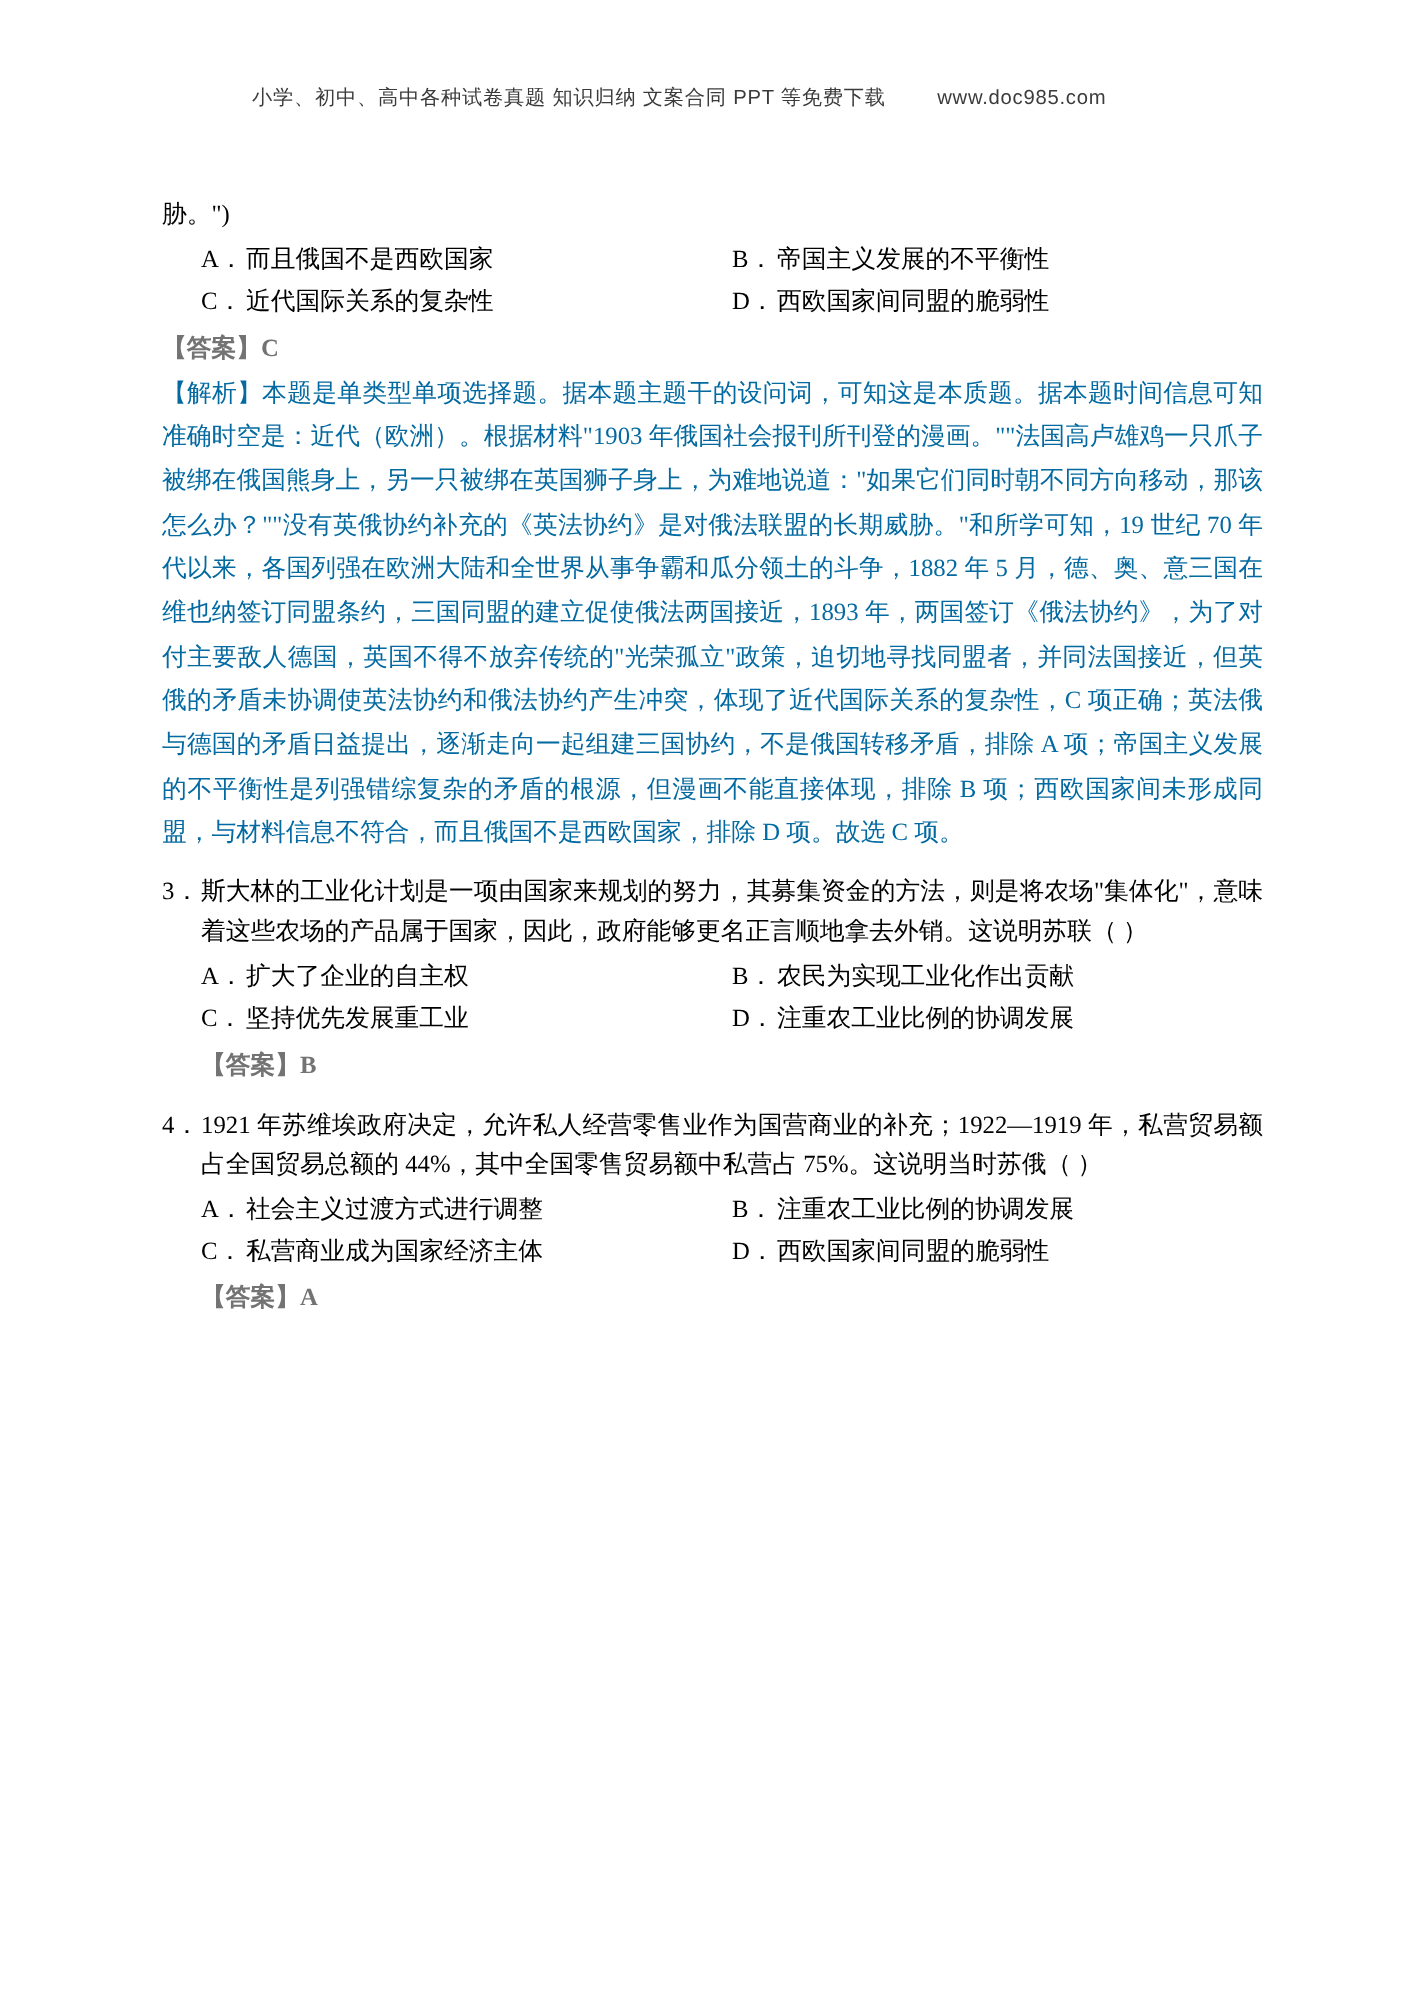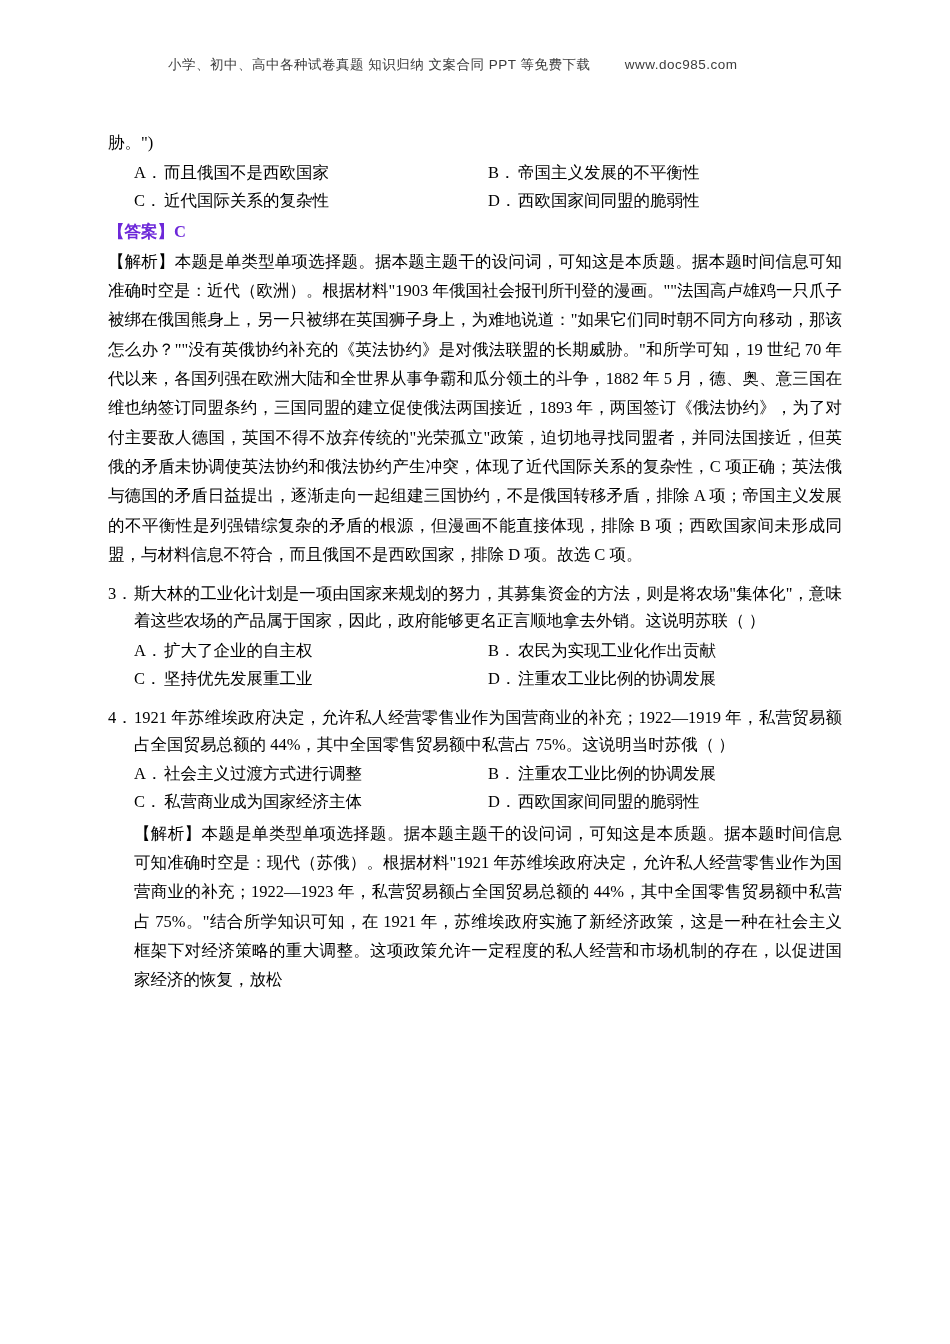--- a/index.html
+++ b/index.html
@@ -68,28 +68,28 @@
     display: flex;
   }
   .opt .lab {
     width: 30px;
     flex: 0 0 30px;
   }
   .opt .txt {
     flex: 1 1 auto;
   }
   .answer {
-    color: #6d28d9;
+    color: #737373;
     font-weight: bold;
     font-size: 16.5px;
     line-height: 1.8;
     margin-left: 26px;
   }
   .analysis {
-    color: #000000;
+    color: #0369a1;
     font-size: 16.5px;
     line-height: 1.78;
     text-align: justify;
     margin-left: 26px;
     margin-bottom: 10px;
   }
   .ind-0 {
     margin-left: 0;
   }
   .sp-top {
@@ -150,20 +150,21 @@
       <div class="opt">
         <span class="lab">C．</span>
         <span class="txt">坚持优先发展重工业</span>
       </div>
       <div class="opt">
         <span class="lab">D．</span>
         <span class="txt">注重农工业比例的协调发展</span>
       </div>
     </div>
 
+    <div class="answer">【答案】B</div>
   </div>
 
   <div class="blk sp-top">
     <div class="qrow">
       <span class="qnum">4．</span>
       <span class="qtext">1921 年苏维埃政府决定，允许私人经营零售业作为国营商业的补充；1922—1919 年，私营贸易额占全国贸易总额的 44%，其中全国零售贸易额中私营占 75%。这说明当时苏俄（    ）</span>
     </div>
 
     <div class="options">
       <div class="opt">
@@ -177,16 +178,16 @@
       <div class="opt">
         <span class="lab">C．</span>
         <span class="txt">私营商业成为国家经济主体</span>
       </div>
       <div class="opt">
         <span class="lab">D．</span>
         <span class="txt">西欧国家间同盟的脆弱性</span>
       </div>
     </div>
 
-    <div class="analysis">【解析】本题是单类型单项选择题。据本题主题干的设问词，可知这是本质题。据本题时间信息可知准确时空是：现代（苏俄）。根据材料"1921 年苏维埃政府决定，允许私人经营零售业作为国营商业的补充；1922—1923 年，私营贸易额占全国贸易总额的 44%，其中全国零售贸易额中私营占 75%。"结合所学知识可知，在 1921 年，苏维埃政府实施了新经济政策，这是一种在社会主义框架下对经济策略的重大调整。这项政策允许一定程度的私人经营和市场机制的存在，以促进国家经济的恢复，放松</div>
+    <div class="answer">【答案】A</div>
   </div>
 
 </div>
 
 </body></html>

